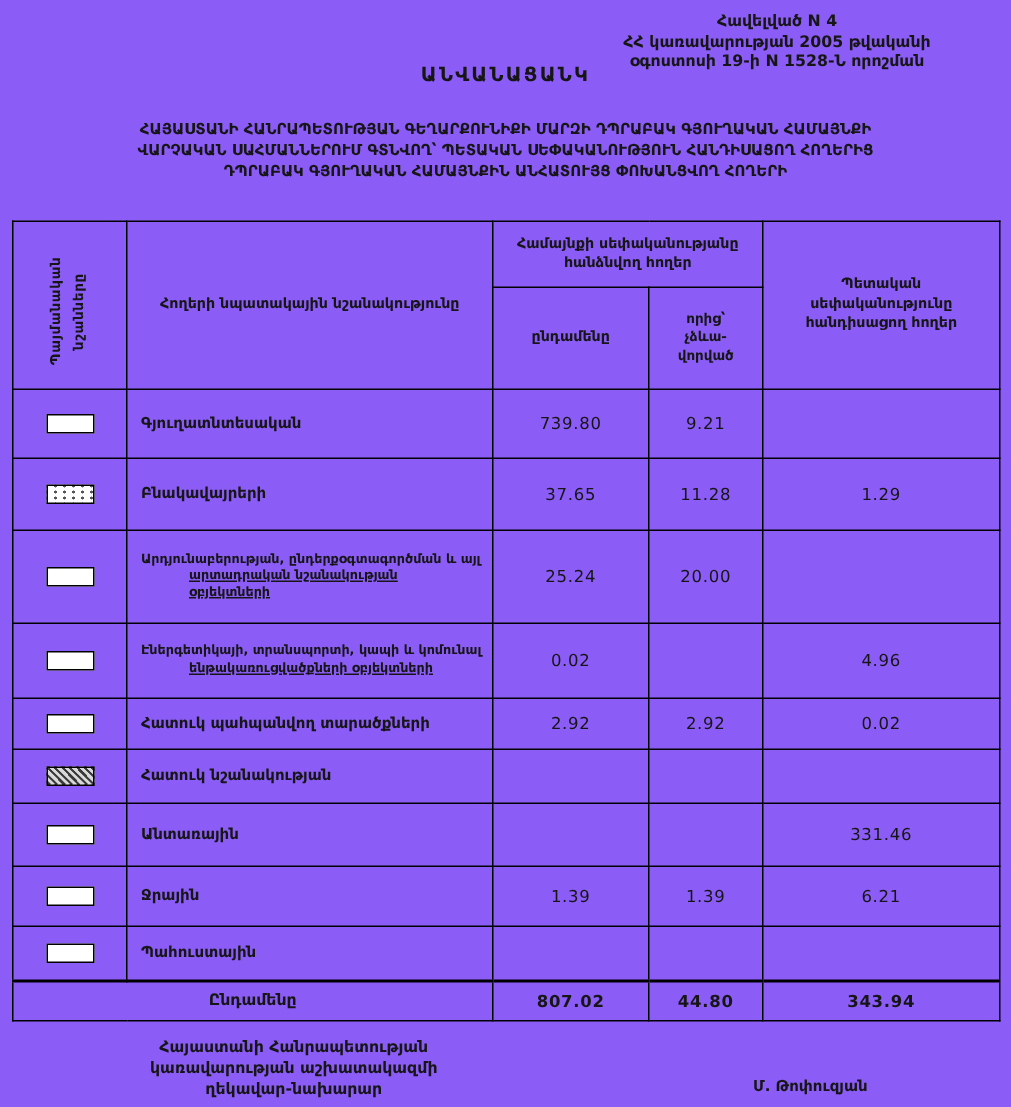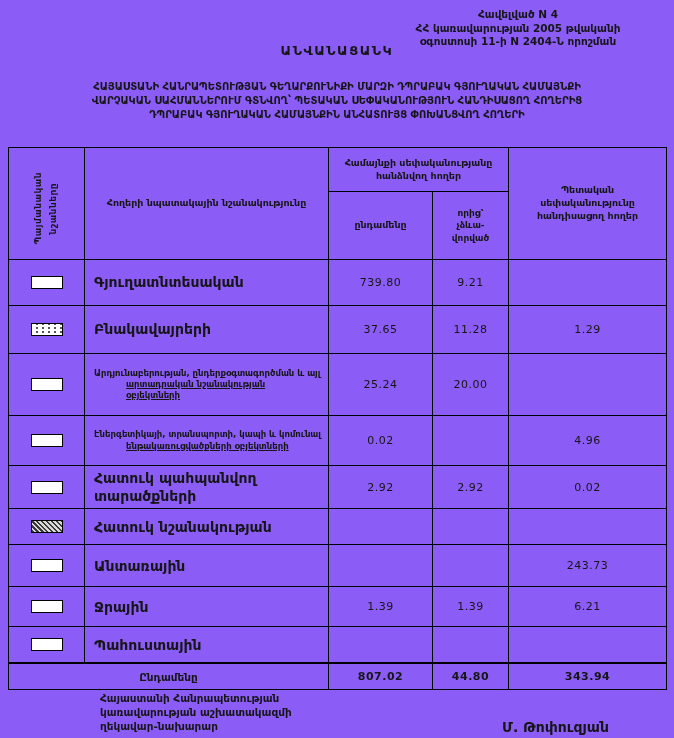--- a/index.html
+++ b/index.html
@@ -105,21 +105,21 @@
     background-size: 6px 4px;
     background-position: 2px 2px;
   }
   .sym.hatched {
     background: repeating-linear-gradient(45deg, #3a3a3a 0, #3a3a3a 1.5px, #d9d9d9 1.5px, #d9d9d9 3.5px);
   }
 
   td.purpose {
     text-align: left;
     padding: 3px 6px 3px 9px;
-    font-size: 14px;
+    font-size: 10px;
     font-weight: 700;
     line-height: 1.3;
   }
   td.purpose span { display: block; }
   td.purpose .u { text-decoration: underline; padding-left: 32px; }
   tr.r3 td.purpose, tr.r4 td.purpose { font-size: 8.5px; }
 
   td.num {
     text-align: center;
     font-size: 11px;
@@ -146,38 +146,39 @@
   tr.total-row td.num { font-weight: 700; }
 
   
   .footer-left {
     position: absolute;
     left: 100px;
     top: 691px;
     font-size: 10.5px;
     font-weight: 700;
     line-height: 1.35;
+    text-align: center;
   }
   .signature {
     position: absolute;
     left: 502px;
     top: 719px;
-    font-size: 14px;
+    font-size: 10px;
     font-weight: 700;
   }
 </style>
 </head>
 <body>
 
 <div class="page">
 
   <div class="annex">
     <div>Հավելված N 4</div>
     <div>ՀՀ կառավարության 2005 թվականի</div>
-    <div>օգոստոսի 11-ի N 2404-Ն որոշման</div>
+    <div>օգոստոսի 19-ի N 1528-Ն որոշման</div>
   </div>
 
   <div class="doc-title">ԱՆՎԱՆԱՑԱՆԿ</div>
 
   <div class="subtitle">
     <div>ՀԱՅԱՍՏԱՆԻ ՀԱՆՐԱՊԵՏՈՒԹՅԱՆ ԳԵՂԱՐՔՈՒՆԻՔԻ ՄԱՐԶԻ ԴՊՐԱԲԱԿ ԳՅՈՒՂԱԿԱՆ ՀԱՄԱՅՆՔԻ</div>
     <div>ՎԱՐՉԱԿԱՆ ՍԱՀՄԱՆՆԵՐՈՒՄ ԳՏՆՎՈՂ՝ ՊԵՏԱԿԱՆ ՍԵՓԱԿԱՆՈՒԹՅՈՒՆ ՀԱՆԴԻՍԱՑՈՂ ՀՈՂԵՐԻՑ</div>
     <div>ԴՊՐԱԲԱԿ ԳՅՈՒՂԱԿԱՆ ՀԱՄԱՅՆՔԻՆ ԱՆՀԱՏՈՒՅՑ ՓՈԽԱՆՑՎՈՂ ՀՈՂԵՐԻ</div>
   </div>
 
@@ -279,21 +280,21 @@
       </tr>
       <tr class="r7">
         <td class="sym-cell">
             <div class="sym"></div>
           </td>
         <td class="purpose">
             <span>Անտառային</span>
           </td>
         <td class="num"></td>
         <td class="num"></td>
-        <td class="num">243.73</td>
+        <td class="num">331.46</td>
       </tr>
       <tr class="r8">
         <td class="sym-cell">
             <div class="sym"></div>
           </td>
         <td class="purpose">
             <span>Ջրային</span>
           </td>
         <td class="num">1.39</td>
         <td class="num">1.39</td>

